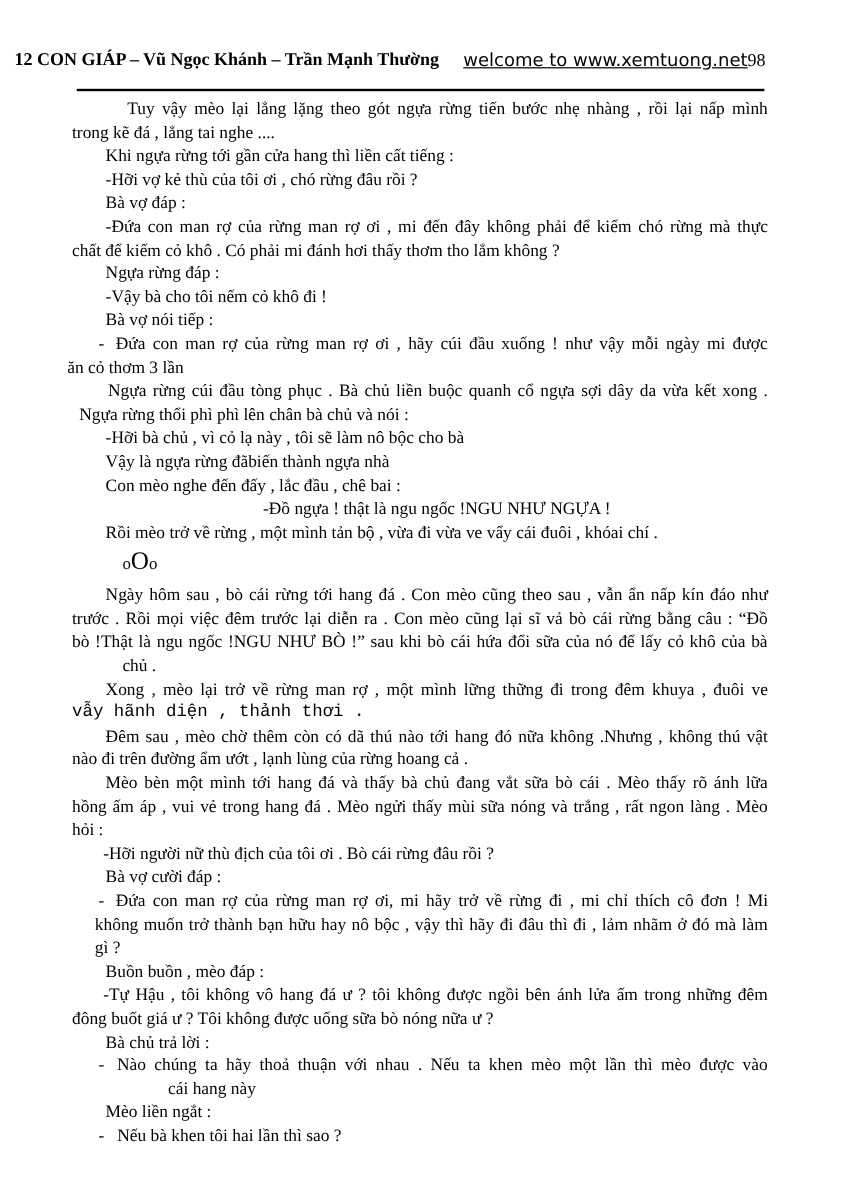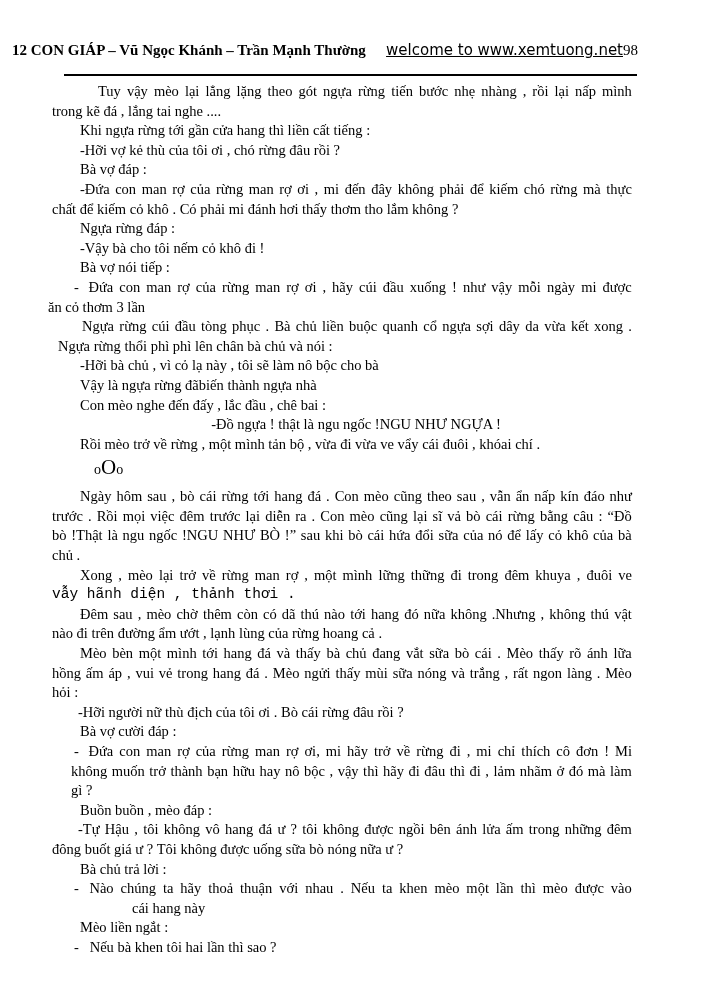--- a/index.html
+++ b/index.html
@@ -30,21 +30,21 @@
   .header-pagenum {
     font-family: "Liberation Serif", serif;
     font-size: 15px;
     white-space: pre;
   }
   .header-rule {
     position: absolute; left: 64px; top: 74px;
     width: 573px; height: 2px; background: #000000;
   }
   .page-body {
-    position: absolute; left: 48px; top: 82px;
+    position: absolute; left: 56px; top: 82px;
     width: 584px;
   }
   .line {
     height: 19.6px;
     font-size: 14.5px;
     line-height: 19.6px;
     white-space: pre;
   }
   .jline {
     display: flex;
@@ -251,21 +251,21 @@
         <span>sữa</span>
         <span>của</span>
         <span>nó</span>
         <span>để</span>
         <span>lấy</span>
         <span>cỏ</span>
         <span>khô</span>
         <span>của</span>
         <span>bà</span>
       </div>
-      <div class="line" style="padding-left: 4px;">chủ .</div>
+      <div class="line" style="padding-left: 4px; margin-left: 42px;">chủ .</div>
       <div class="line jline" style="padding-left: 32px;">
         <span>Xong</span>
         <span>,</span>
         <span>mèo</span>
         <span>lại</span>
         <span>trở</span>
         <span>về</span>
         <span>rừng</span>
         <span>man</span>
         <span>rợ</span>

